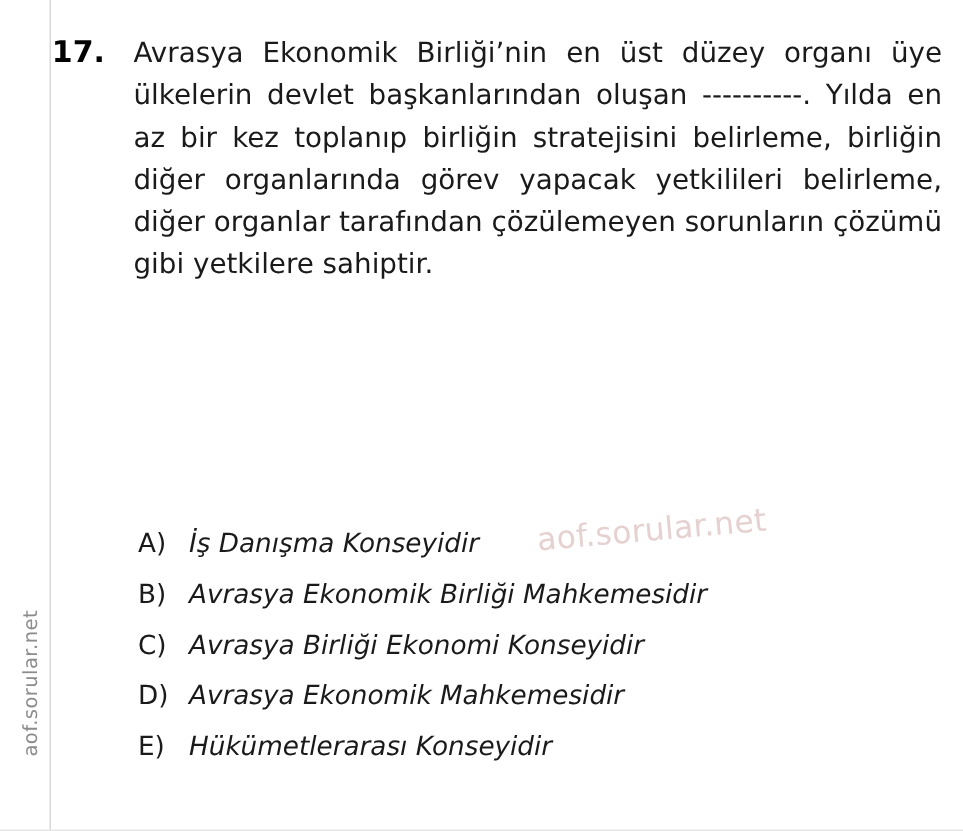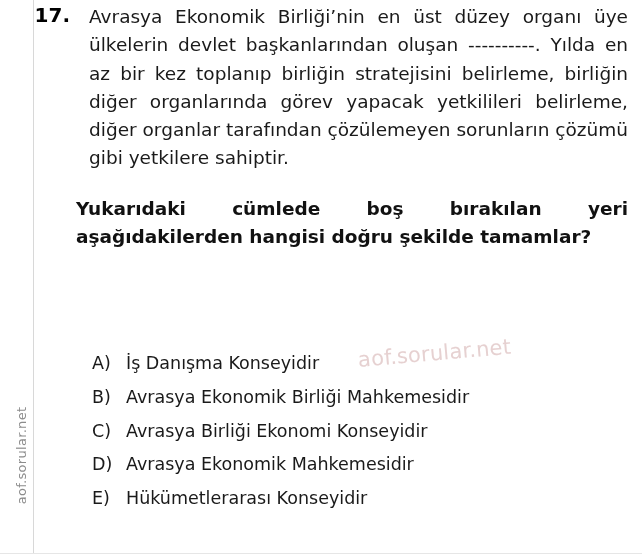--- a/index.html
+++ b/index.html
@@ -45,21 +45,21 @@
   .content {
     position: absolute;
     left: 34px;
     top: 0;
     right: 0;
     bottom: 0;
   }
   .question-block {
     position: absolute;
     left: 0;
-    top: 3px;
+    top: 22px;
     right: 14px;
   }
   .qnum {
     position: absolute;
     left: -8px;
     top: 0;
     width: 44px;
     text-align: right;
     font-size: 20px;
     font-weight: bold;
@@ -97,20 +97,21 @@
     line-height: 1.3;
     color: #1a1a1a;
   }
   .opt-letter {
     width: 34px;
     flex: 0 0 34px;
     color: #1a1a1a;
   }
   .opt-text {
     flex: 1 1 auto;
+    font-style: italic;
   }
   
   .wm-diagonal {
     position: absolute;
     left: 358px;
     top: 348px;
     font-size: 21px;
     color: #e2c9c9;
     opacity: 0.85;
     transform: rotate(-5deg);
@@ -135,21 +136,20 @@
 
   <div class="side-watermark">
     <div class="vtext">aof.sorular.net</div>
   </div>
 
   <div class="content">
 
     <div class="question-block">
       <div class="qnum">17.</div>
       <div class="qtext">Avrasya Ekonomik Birliği’nin en üst düzey organı üye ülkelerin devlet başkanlarından oluşan ----------. Yılda en az bir kez toplanıp birliğin stratejisini belirleme, birliğin diğer organlarında görev yapacak yetkilileri belirleme, diğer organlar tarafından çözülemeyen sorunların çözümü gibi yetkilere sahiptir.</div>
-      <div class="qprompt">Yukarıdaki cümlede boş bırakılan yeri aşağıdakilerden hangisi doğru şekilde tamamlar?</div>
     </div>
 
     <div class="options">
       <div class="option">
         <span class="opt-letter">A)</span>
         <span class="opt-text">İş Danışma Konseyidir</span>
       </div>
       <div class="option">
         <span class="opt-letter">B)</span>
         <span class="opt-text">Avrasya Ekonomik Birliği Mahkemesidir</span>

